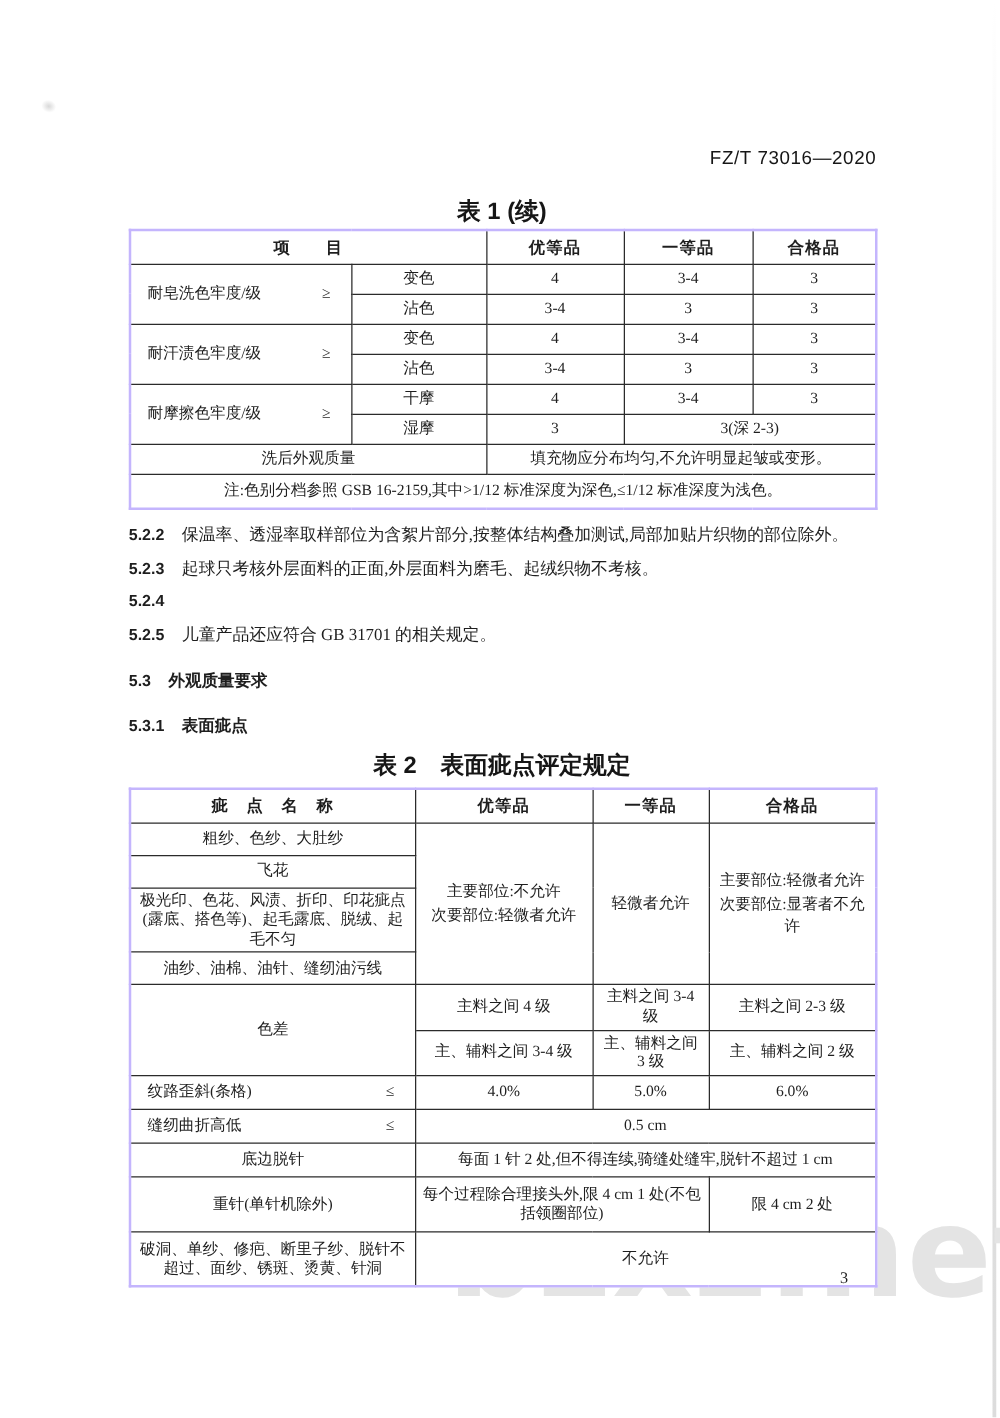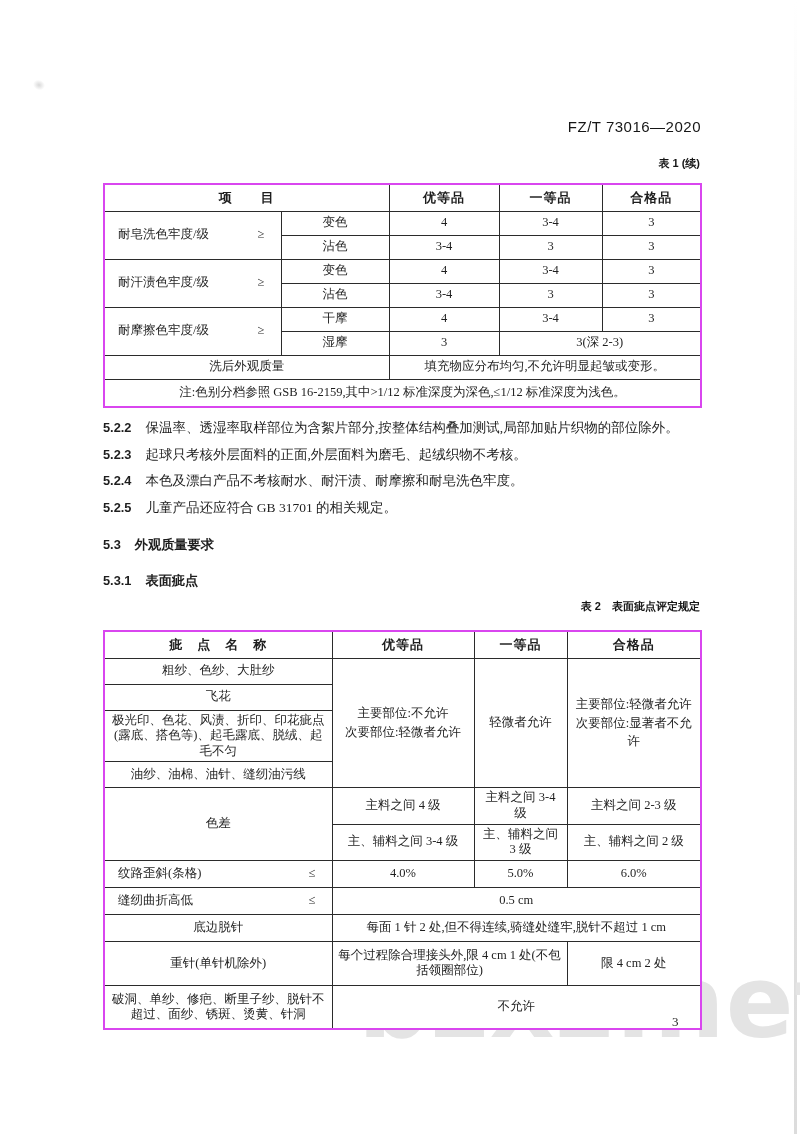--- a/index.html
+++ b/index.html
@@ -7,30 +7,30 @@
     width:800px;height:1134px;position:relative;overflow:hidden;
     background:#ffffff;color:#1e1e1e;
     font-family:"Liberation Serif","DejaVu Serif",serif;
   }
   .std-code{
     position:absolute;top:118px;right:99px;z-index:2;
     font-family:"Liberation Sans","DejaVu Sans",sans-serif;
     font-weight:normal;font-size:15px;letter-spacing:.5px;color:#161616;
   }
   .tbl-title{
-    position:absolute;left:103px;width:597px;text-align:right;z-index:2;
-    font-family:"Liberation Sans","DejaVu Sans",sans-serif;
-    font-weight:bold;font-size:11px;color:#161616;
+    position:absolute;left:103px;width:597px;text-align:center;z-index:2;
+    font-family:"Liberation Sans","DejaVu Sans",sans-serif;
+    font-weight:bold;font-size:19px;color:#161616;
   }
   .t1-title{top:156px}
   .t2-title{top:599px}
   table.tbl{
     position:absolute;left:103px;z-index:1;background:#fff;
     border-collapse:collapse;table-layout:fixed;width:597px;
-    border:2px solid #d946ef;
+    border:2px solid #c4b5fd;
     padding-left:10px;
   }
   table.tbl td{
     border:1px solid #2b2b2b;font-size:12.5px;line-height:1.25;
     text-align:center;vertical-align:middle;padding:2px 4px;color:#1e1e1e;
     overflow:hidden;
   }
   .t1{top:183px}
   .t2{top:630px}
   tr.hdr td{font-weight:bold;font-size:13px;letter-spacing:1px}
@@ -163,21 +163,20 @@
   <div class="clause">
     <span class="num">5.2.2</span>
     <span class="txt">保温率、透湿率取样部位为含絮片部分,按整体结构叠加测试,局部加贴片织物的部位除外。</span>
   </div>
   <div class="clause">
     <span class="num">5.2.3</span>
     <span class="txt">起球只考核外层面料的正面,外层面料为磨毛、起绒织物不考核。</span>
   </div>
   <div class="clause">
     <span class="num">5.2.4</span>
-    <span class="txt">本色及漂白产品不考核耐水、耐汗渍、耐摩擦和耐皂洗色牢度。</span>
   </div>
   <div class="clause">
     <span class="num">5.2.5</span>
     <span class="txt">儿童产品还应符合 GB 31701 的相关规定。</span>
   </div>
   <div class="clause heading">
     <span class="num">5.3</span>
     <span class="txt">外观质量要求</span>
   </div>
   <div class="clause heading">

